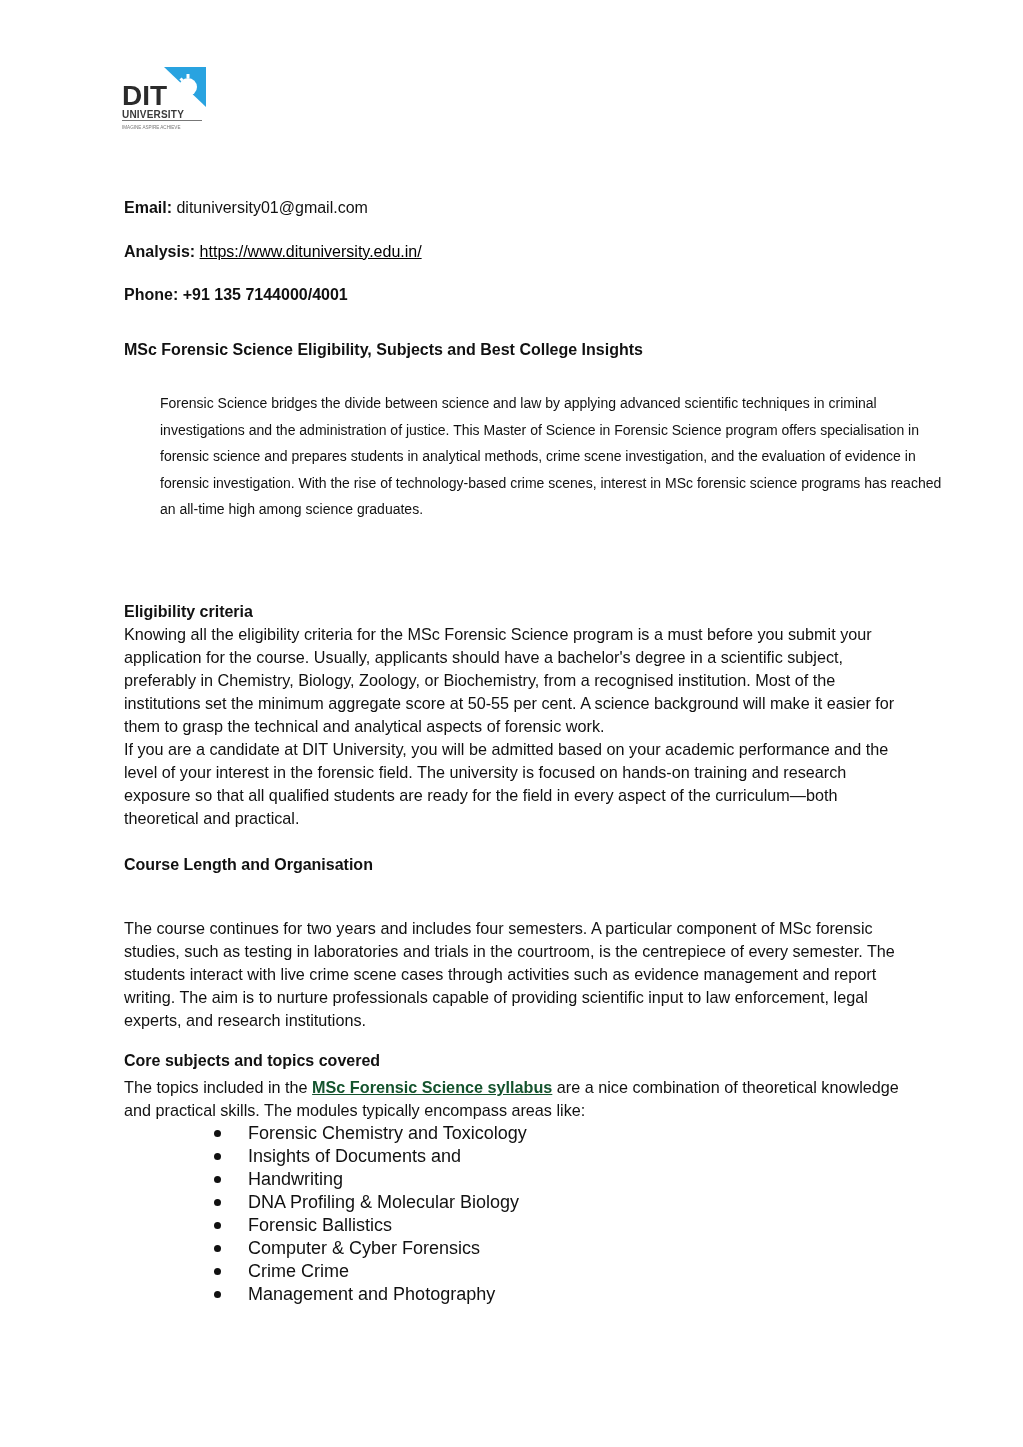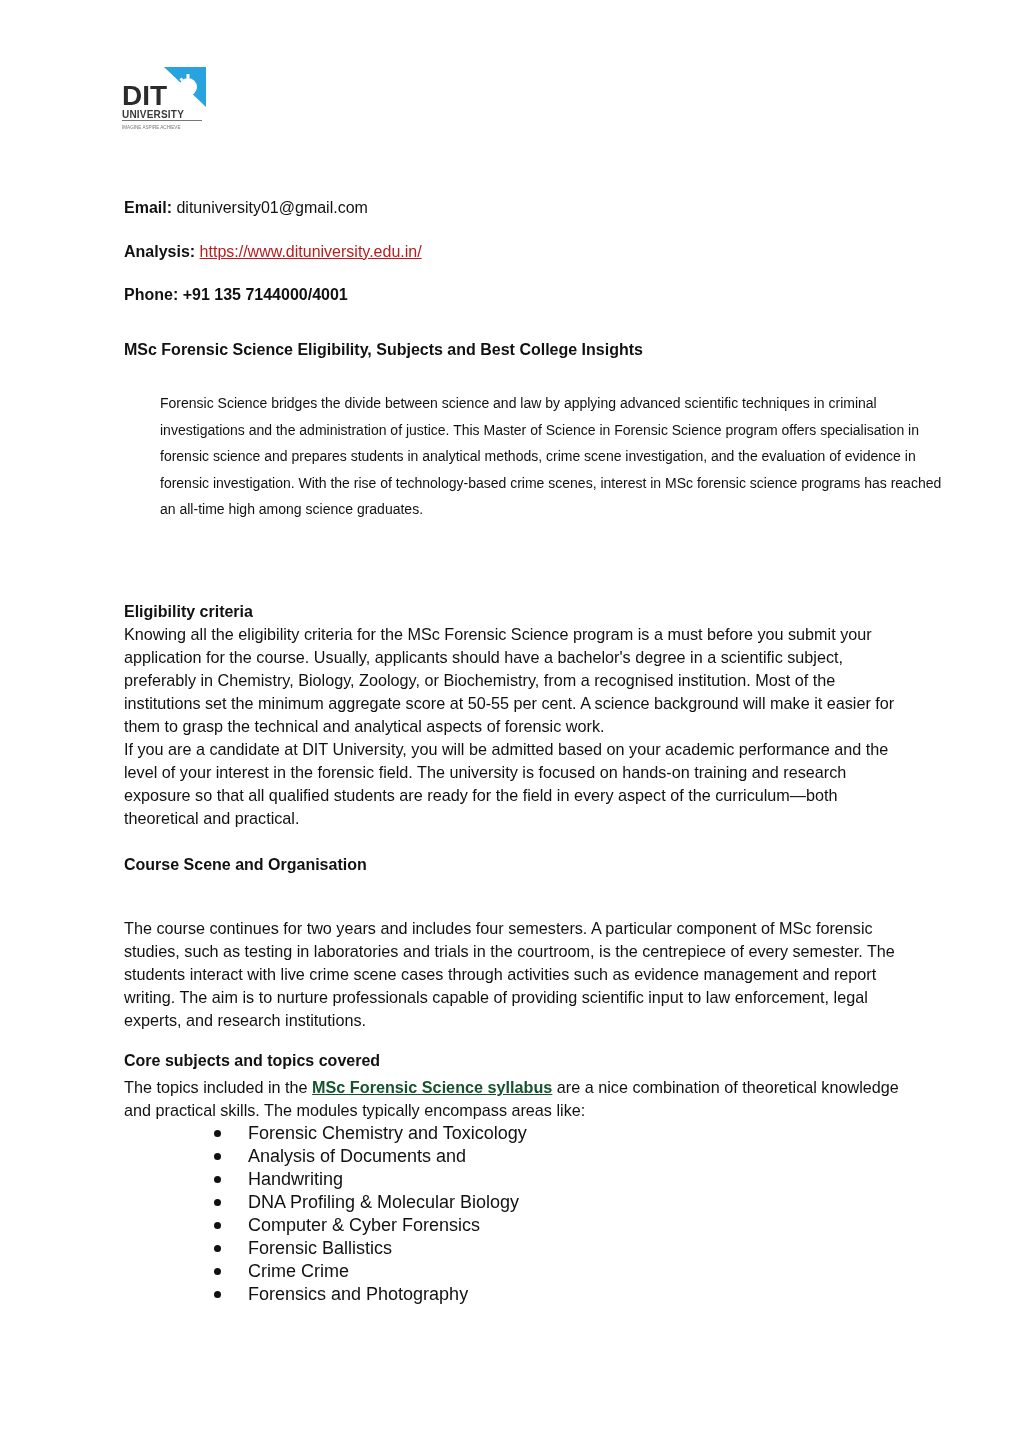--- a/index.html
+++ b/index.html
@@ -6,21 +6,21 @@
   body {
     width: 1023px; height: 1447px; position: relative; overflow: hidden;
     font-family: "Liberation Sans", "DejaVu Sans", sans-serif;
     color: #111111;
   }
   .page { position: absolute; left: 0; top: 0; width: 931px; height: 1447px; }
   .logo { position: absolute; left: 122px; top: 67px; width: 86px; height: 70px; }
   .abs { position: absolute; left: 124px; }
   .contact { font-size: 16px; line-height: 20px; margin-top: 24px; }
   .b { font-weight: bold; }
-  a.link { color: #b91c1c; text-decoration: underline; }
+  a.link { color: #000000; text-decoration: underline; }
   a.link-bold { color: #14532d; font-weight: bold; }
   .h { font-size: 16px; font-weight: bold; line-height: 20px; }
   .p1 { font-size: 14px; line-height: 26.5px; width: 790px; margin-left: 36px; }
   .p { font-size: 16.2px; line-height: 23px; width: 790px; }
   ul.bullets { list-style: none; margin: 0; padding: 0; position: absolute; left: 214px; top: 1122px; }
   ul.bullets li { font-size: 18px; line-height: 23px; height: 23px; position: relative; padding-left: 34px; white-space: nowrap; }
   ul.bullets li .dot { position: absolute; left: 0; top: 8px; width: 7px; height: 7px; border-radius: 50%; background: #111; }
 </style>
 </head>
 <body>
@@ -59,32 +59,32 @@
   </div>
 
   <div class="abs h" style="top:340px;">MSc Forensic Science Eligibility, Subjects and Best College Insights</div>
 
   <div class="abs p1" style="top:390px;">Forensic Science bridges the divide between science and law by applying advanced scientific techniques in criminal investigations and the administration of justice. This Master of Science in Forensic Science program offers specialisation in forensic science and prepares students in analytical methods, crime scene investigation, and the evaluation of evidence in forensic investigation. With the rise of technology-based crime scenes, interest in MSc forensic science programs has reached an all-time high among science graduates.</div>
 
   <div class="abs h" style="top:602px;">Eligibility criteria</div>
   <div class="abs p" style="top:623px;">Knowing all the eligibility criteria for the MSc Forensic Science program is a must before you submit your application for the course. Usually, applicants should have a bachelor's degree in a scientific subject, preferably in Chemistry, Biology, Zoology, or Biochemistry, from a recognised institution. Most of the institutions set the minimum aggregate score at 50-55 per cent. A science background will make it easier for them to grasp the technical and analytical aspects of forensic work.</div>
   <div class="abs p" style="top:738px;">If you are a candidate at DIT University, you will be admitted based on your academic performance and the level of your interest in the forensic field. The university is focused on hands-on training and research exposure so that all qualified students are ready for the field in every aspect of the curriculum—both theoretical and practical.</div>
 
-  <div class="abs h" style="top:855px;">Course Scene and Organisation</div>
+  <div class="abs h" style="top:855px;">Course Length and Organisation</div>
   <div class="abs p" style="top:917px;">The course continues for two years and includes four semesters. A particular component of MSc forensic studies, such as testing in laboratories and trials in the courtroom, is the centrepiece of every semester. The students interact with live crime scene cases through activities such as evidence management and report writing. The aim is to nurture professionals capable of providing scientific input to law enforcement, legal experts, and research institutions.</div>
 
   <div class="abs h" style="top:1051px;">Core subjects and topics covered</div>
   <div class="abs p" style="top:1076px;">
     <span>The topics included in the </span><a class="link-bold" href="#">MSc Forensic Science syllabus</a><span> are a nice combination of theoretical knowledge and practical skills. The modules typically encompass areas like:</span>
   </div>
 
   <ul class="bullets">
     <li><span class="dot"></span><span>Forensic Chemistry and Toxicology</span></li>
-    <li><span class="dot"></span><span>Analysis of Documents and</span></li>
+    <li><span class="dot"></span><span>Insights of Documents and</span></li>
     <li><span class="dot"></span><span>Handwriting</span></li>
     <li><span class="dot"></span><span>DNA Profiling &amp; Molecular Biology</span></li>
+    <li><span class="dot"></span><span>Forensic Ballistics</span></li>
     <li><span class="dot"></span><span>Computer &amp; Cyber Forensics</span></li>
-    <li><span class="dot"></span><span>Forensic Ballistics</span></li>
     <li><span class="dot"></span><span>Crime Crime</span></li>
-    <li><span class="dot"></span><span>Forensics and Photography</span></li>
+    <li><span class="dot"></span><span>Management and Photography</span></li>
   </ul>
 
 </div>
 
 </body></html>

